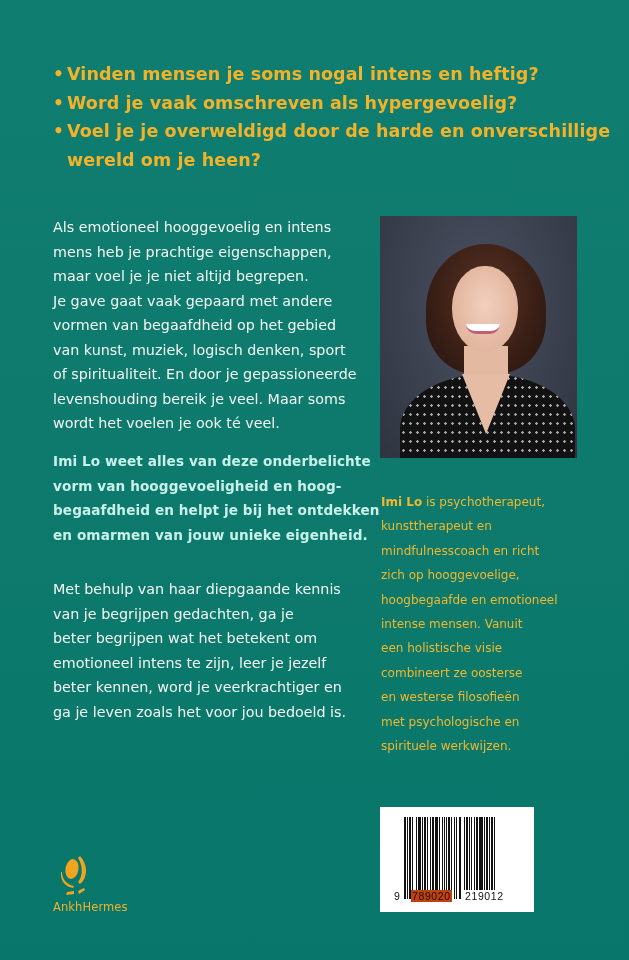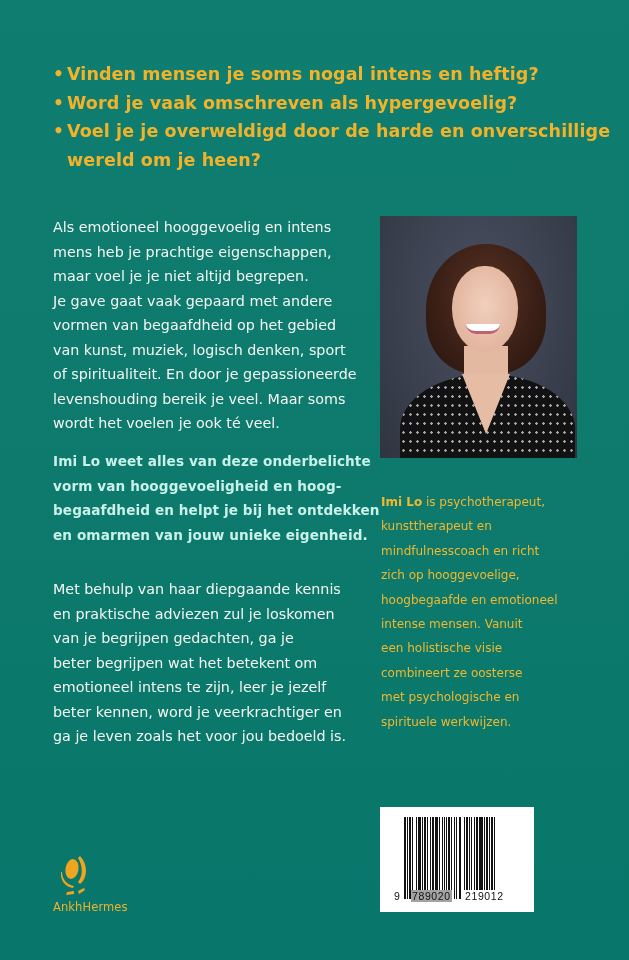--- a/index.html
+++ b/index.html
@@ -144,21 +144,21 @@
       left: 14px;
       top: 83px;
       font-family: "Liberation Sans", sans-serif;
       font-size: 10.5px;
       color: #111;
       white-space: pre;
       letter-spacing: 0.6px;
       background: transparent;
     }
     .barcode-digits .first { position: absolute; left: 0; top: 0; }
-    .barcode-digits .g1 { position: absolute; left: 17px; top: 0; background: #a3a3a3; padding: 0 1px; }
+    .barcode-digits .g1 { position: absolute; left: 17px; top: 0; background: #c2410c; padding: 0 1px; }
     .barcode-digits .g2 { position: absolute; left: 70px; top: 0; background: #fff; padding: 0 1px; }
     .logo {
       position: absolute;
       left: 52px;
       top: 852px;
       width: 80px;
       height: 70px;
     }
     .logo svg { position: absolute; left: 0; top: 0; }
     .logo-text {
@@ -204,21 +204,20 @@
 
 <div class="para p2">
   <span class="line">Imi Lo weet alles van deze onderbelichte</span>
   <span class="line">vorm van hooggevoeligheid en hoog-</span>
   <span class="line">begaafdheid en helpt je bij het ontdekken</span>
   <span class="line">en omarmen van jouw unieke eigenheid.</span>
 </div>
 
 <div class="para p3">
   <span class="line">Met behulp van haar diepgaande kennis</span>
-  <span class="line">en praktische adviezen zul je loskomen</span>
   <span class="line">van je begrijpen gedachten, ga je</span>
   <span class="line">beter begrijpen wat het betekent om</span>
   <span class="line">emotioneel intens te zijn, leer je jezelf</span>
   <span class="line">beter kennen, word je veerkrachtiger en</span>
   <span class="line">ga je leven zoals het voor jou bedoeld is.</span>
 </div>
 
 <div class="photo" aria-label="author-portrait">
   <div class="hair"></div>
   <div class="neck"></div>
@@ -230,20 +229,21 @@
 
 <div class="bio">
   <span class="line"><span class="name">Imi Lo</span><span> is psychotherapeut,</span></span>
   <span class="line">kunsttherapeut en</span>
   <span class="line">mindfulnesscoach en richt</span>
   <span class="line">zich op hooggevoelige,</span>
   <span class="line">hoogbegaafde en emotioneel</span>
   <span class="line">intense mensen. Vanuit</span>
   <span class="line">een holistische visie</span>
   <span class="line">combineert ze oosterse</span>
+  <span class="line">en westerse filosofieën</span>
   <span class="line">met psychologische en</span>
   <span class="line">spirituele werkwijzen.</span>
 </div>
 
 <div class="barcode-box">
   <div class="barcode-bars" id="barcode-bars">
       <span style="width: 2.1px;"></span>
       <span style="width: 1.05px; background: transparent;"></span>
       <span style="width: 1.05px;"></span>
       <span style="width: 1.05px; background: transparent;"></span>

